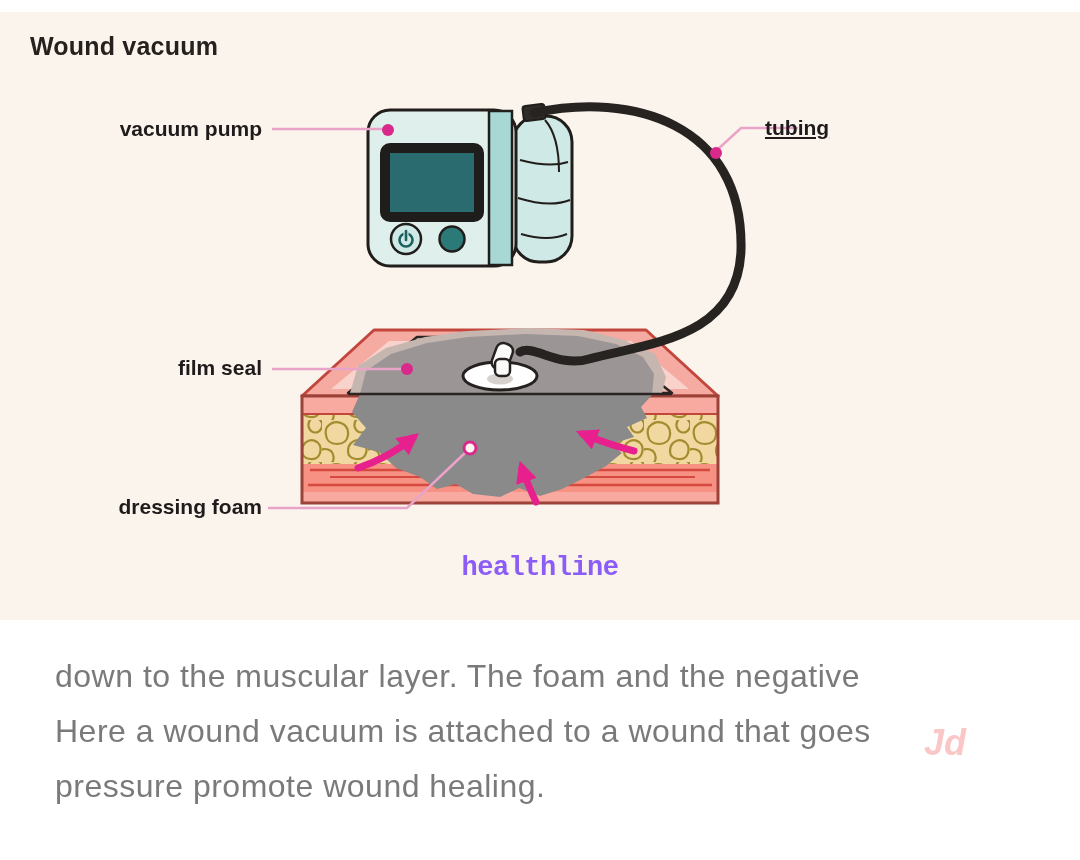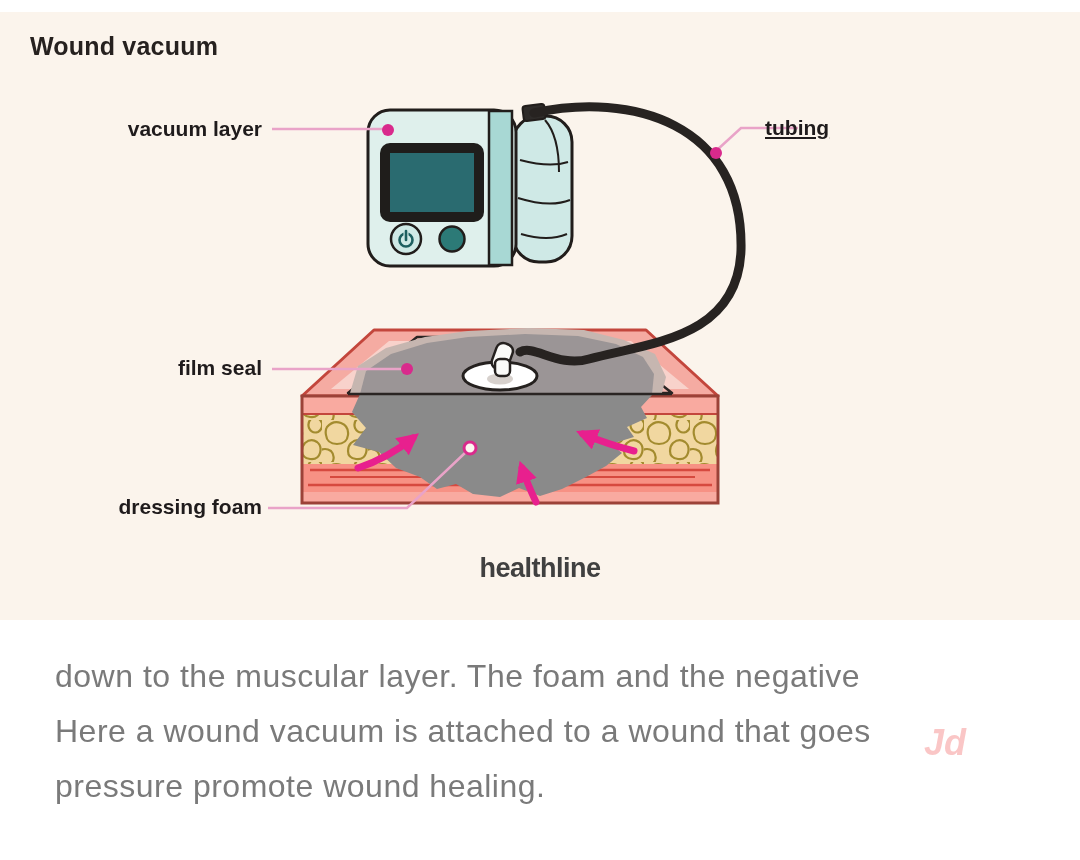--- a/index.html
+++ b/index.html
@@ -22,22 +22,22 @@
     position:absolute; font-size:21px; font-weight:700; color:#1f1b1c;
     white-space:nowrap;
   }
   .lbl.right-anchor { text-align:right; }
   #lbl-vacuum-pump { right:818px; top:117px; }
   #lbl-tubing      { left:765px;  top:116px;text-decoration:underline; }
   #lbl-film-seal   { right:818px; top:356px;margin-left:44px; }
   #lbl-dressing-foam { right:818px; top:495px; }
   .brand {
     position:absolute; left:0; top:553px; width:1080px; text-align:center;
-    font-family:Liberation Sans, sans-serif; font-weight:700;
-    font-size:27px; color:#404040; letter-spacing:-0.5px;
+    font-family:Liberation Mono, monospace; font-weight:700;
+    font-size:27px; color:#8b5cf6; letter-spacing:-0.5px;
   }
   .caption {
     position:absolute; left:55px; top:649px;
     font-size:32px; line-height:55px; color:#7a7a7a; letter-spacing:.5px;
     font-weight:400;
   }
   .watermark {
     position:absolute; left:924px; top:722px;
     font-size:36px; font-style:italic; font-weight:700;
     color:#ef4444; opacity:.30;
@@ -135,21 +135,21 @@
     <polyline points="268,508 407,508 466,452"></polyline>
   </g>
   <circle cx="388" cy="130" r="6" fill="#d92a8c"></circle>
   <circle cx="716" cy="153" r="6" fill="#d92a8c"></circle>
   <circle cx="407" cy="369" r="6" fill="#d92a8c"></circle>
   <circle cx="470" cy="448" r="6" fill="#fdf7f1" stroke="#d92a8c" stroke-width="3"></circle>
 </svg>
 
 <div class="figure-title">Wound vacuum</div>
 
-<div class="lbl right-anchor" id="lbl-vacuum-pump">vacuum layer</div>
+<div class="lbl right-anchor" id="lbl-vacuum-pump">vacuum pump</div>
 <div class="lbl" id="lbl-tubing">tubing</div>
 <div class="lbl right-anchor" id="lbl-film-seal">film seal</div>
 <div class="lbl right-anchor" id="lbl-dressing-foam">dressing foam</div>
 
 <div class="brand">healthline</div>
 
 <div class="caption">
   <div>down to the muscular layer. The foam and the negative</div>
   <div>Here a wound vacuum is attached to a wound that goes</div>
   <div>pressure promote wound healing.</div>

